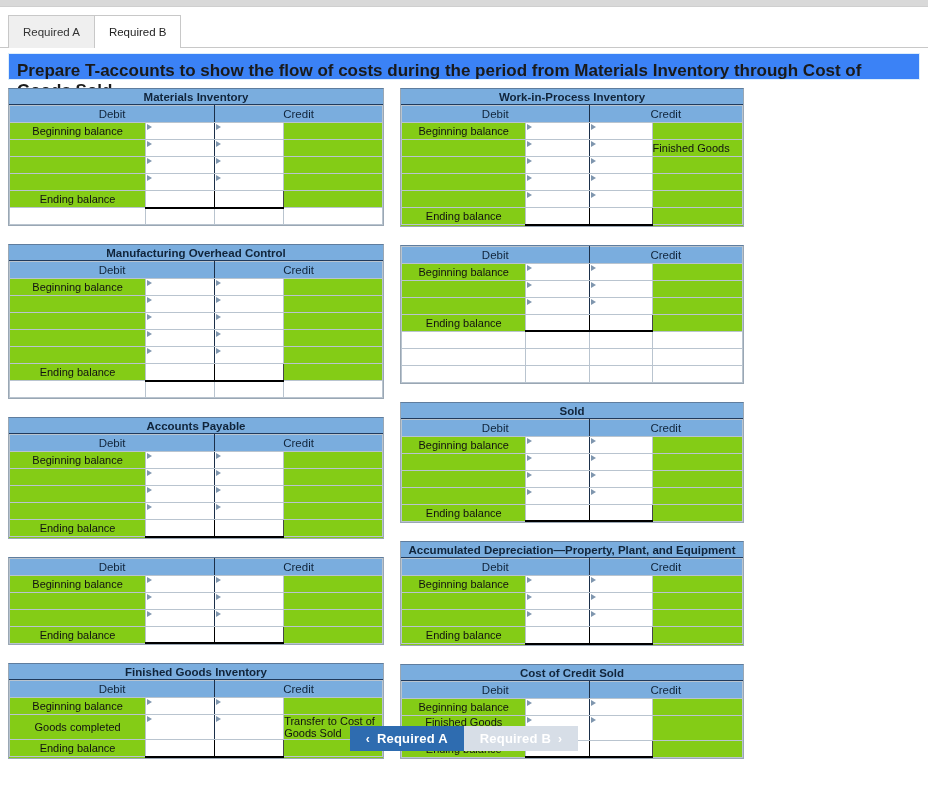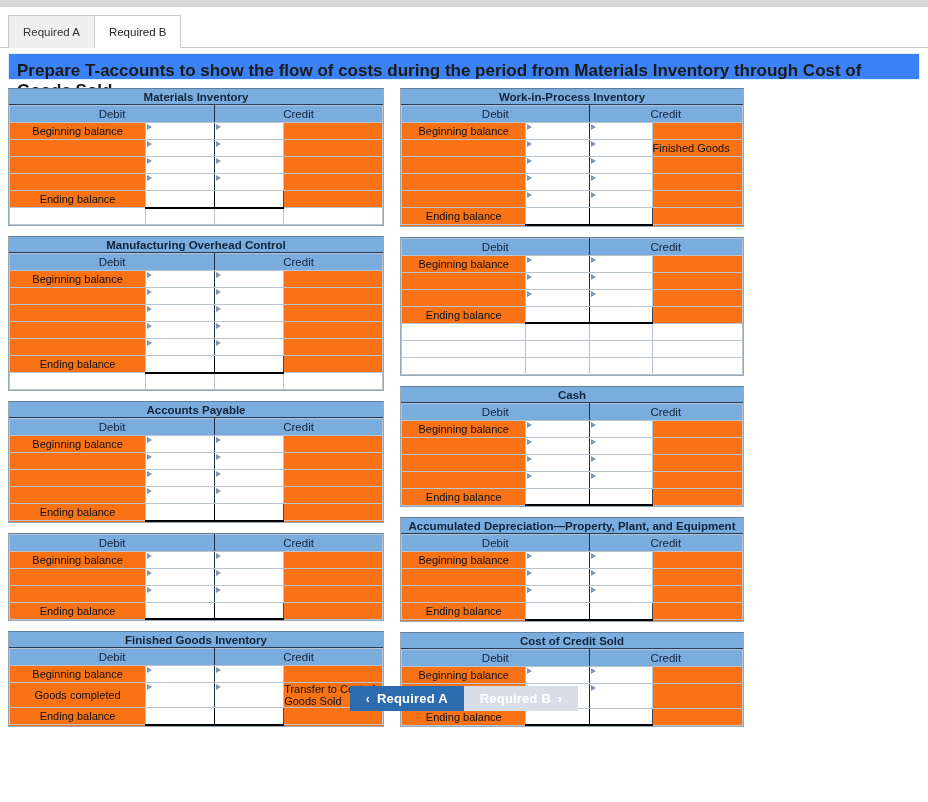--- a/index.html
+++ b/index.html
@@ -83,22 +83,22 @@
     gap: 16px;
     align-items: flex-start;
   }
   .col { width: 376px; flex: 0 0 376px; }
   .col.right { width: 344px; flex: 0 0 344px; }
 
   
   .taccount {
     border: 1px solid #9aa7b4;
     border-top: 1px solid #5f7d9e;
-    background: #f97316;
-    margin-bottom: 10px;
+    background: #84cc16;
+    margin-bottom: 18px;
   }
   .ta-title {
     background: #7aadde;
     color: #10243a;
     font-size: 11.5px;
     font-weight: bold;
     text-align: center;
     height: 16px;
     line-height: 16px;
     border-bottom: 1px solid #203a5c;
@@ -595,21 +595,21 @@
             <tr class="filler">
               <td></td>
               <td></td>
               <td></td>
               <td></td>
             </tr>
           </tbody>
         </table>
       </div>
       <div class="taccount">
-        <div class="ta-title">Cash</div>
+        <div class="ta-title">Sold</div>
         <table class="ta">
           <colgroup>
             <col class="c-label">
             <col class="c-amt">
             <col class="c-amt2">
             <col class="c-label2">
           </colgroup>
           <thead>
             <tr class="hdr">
               <th colspan="2" class="dsep">Debit</th>

